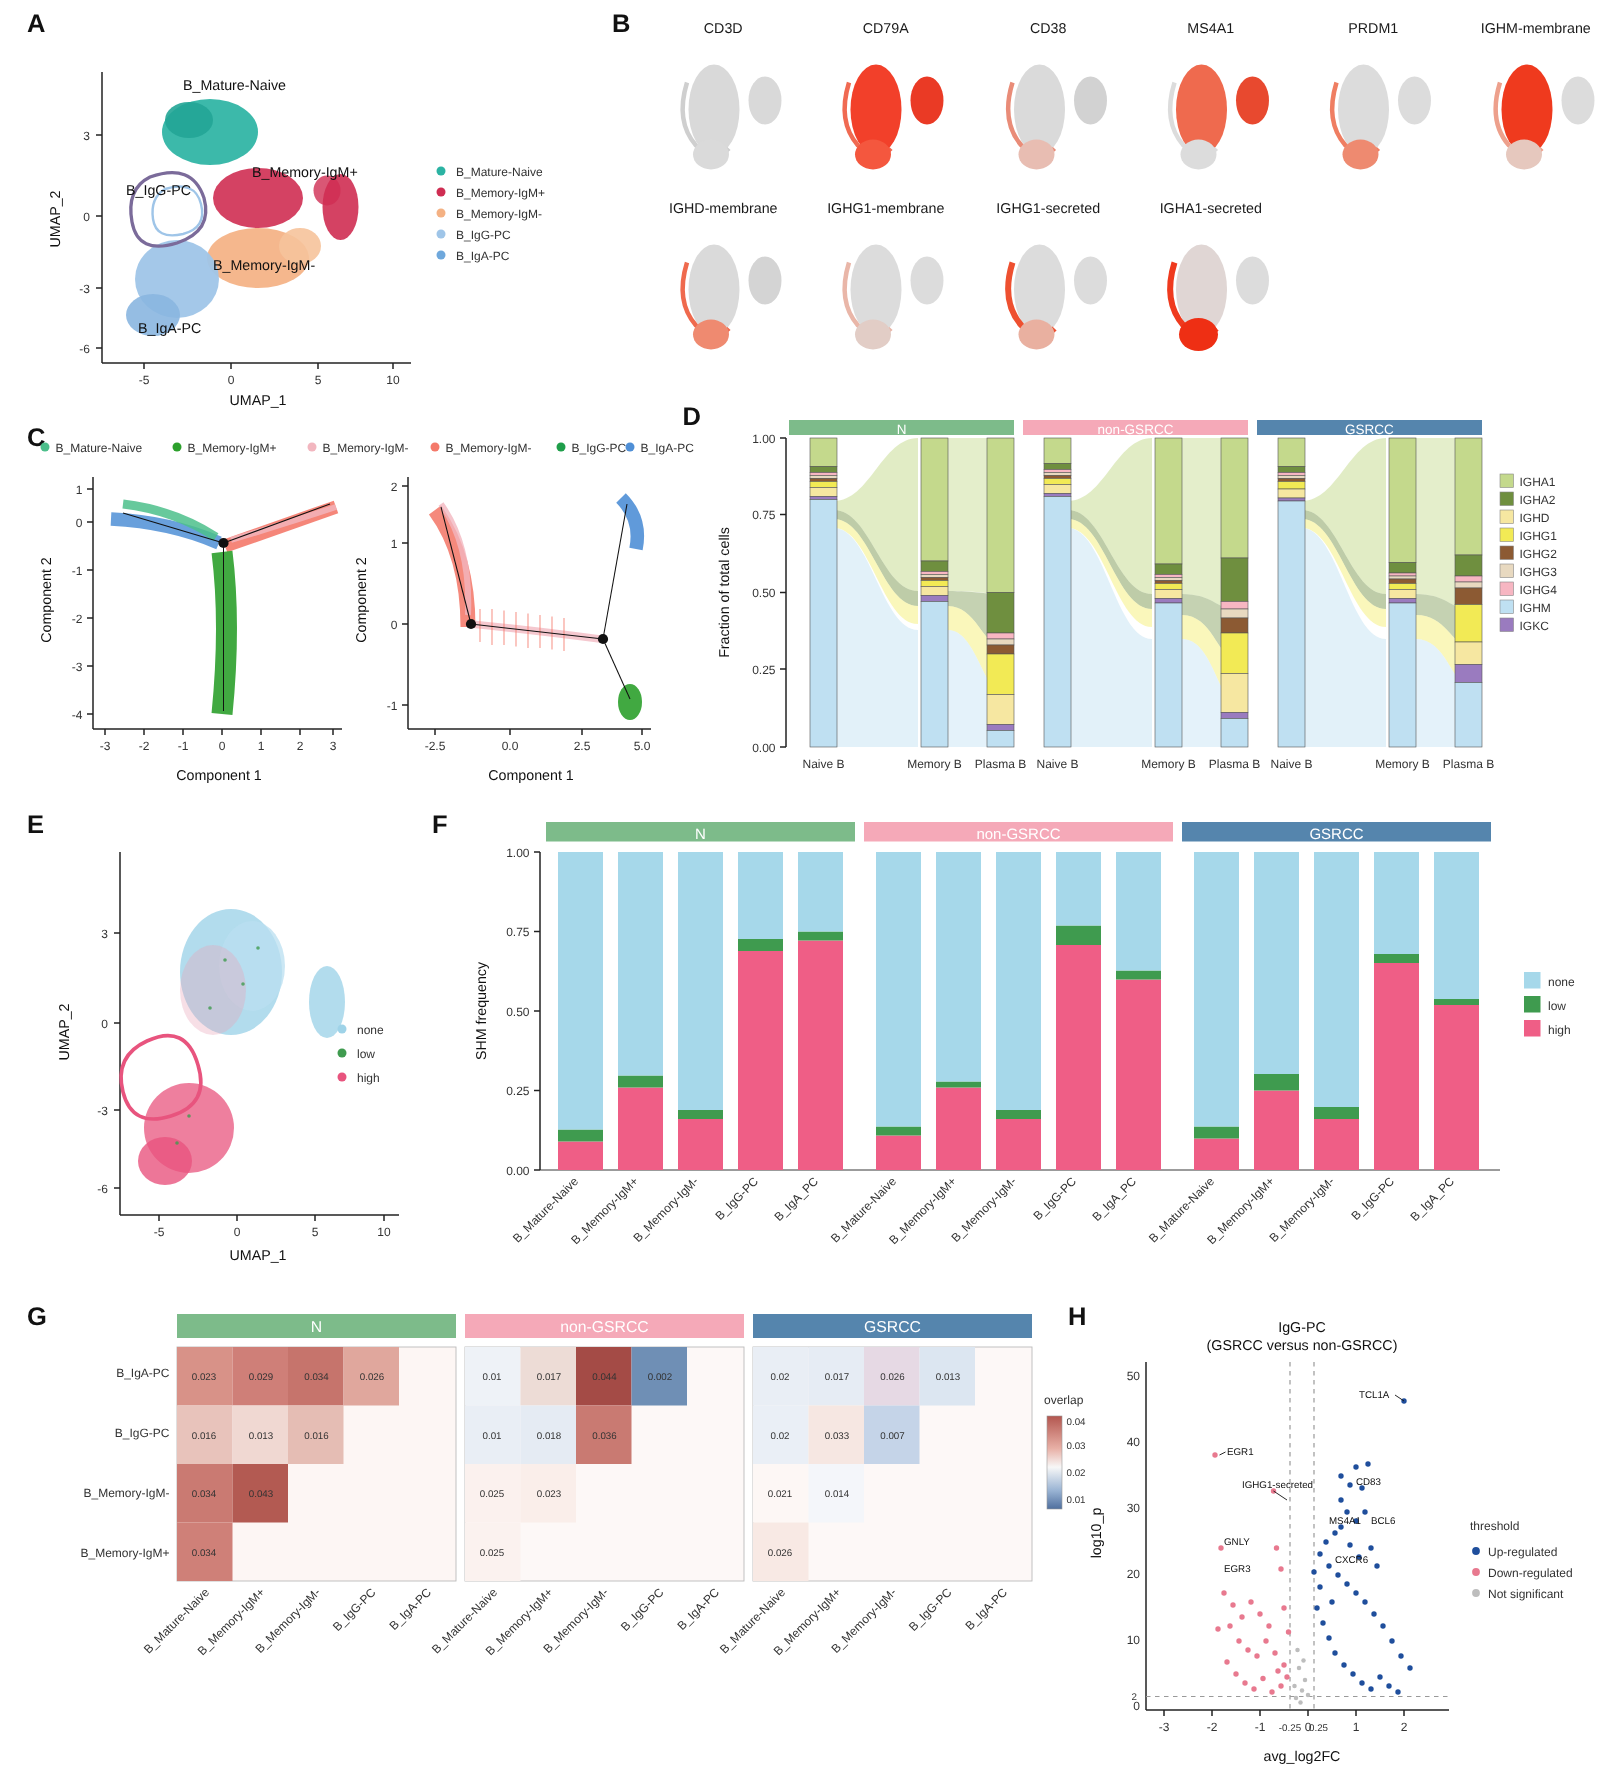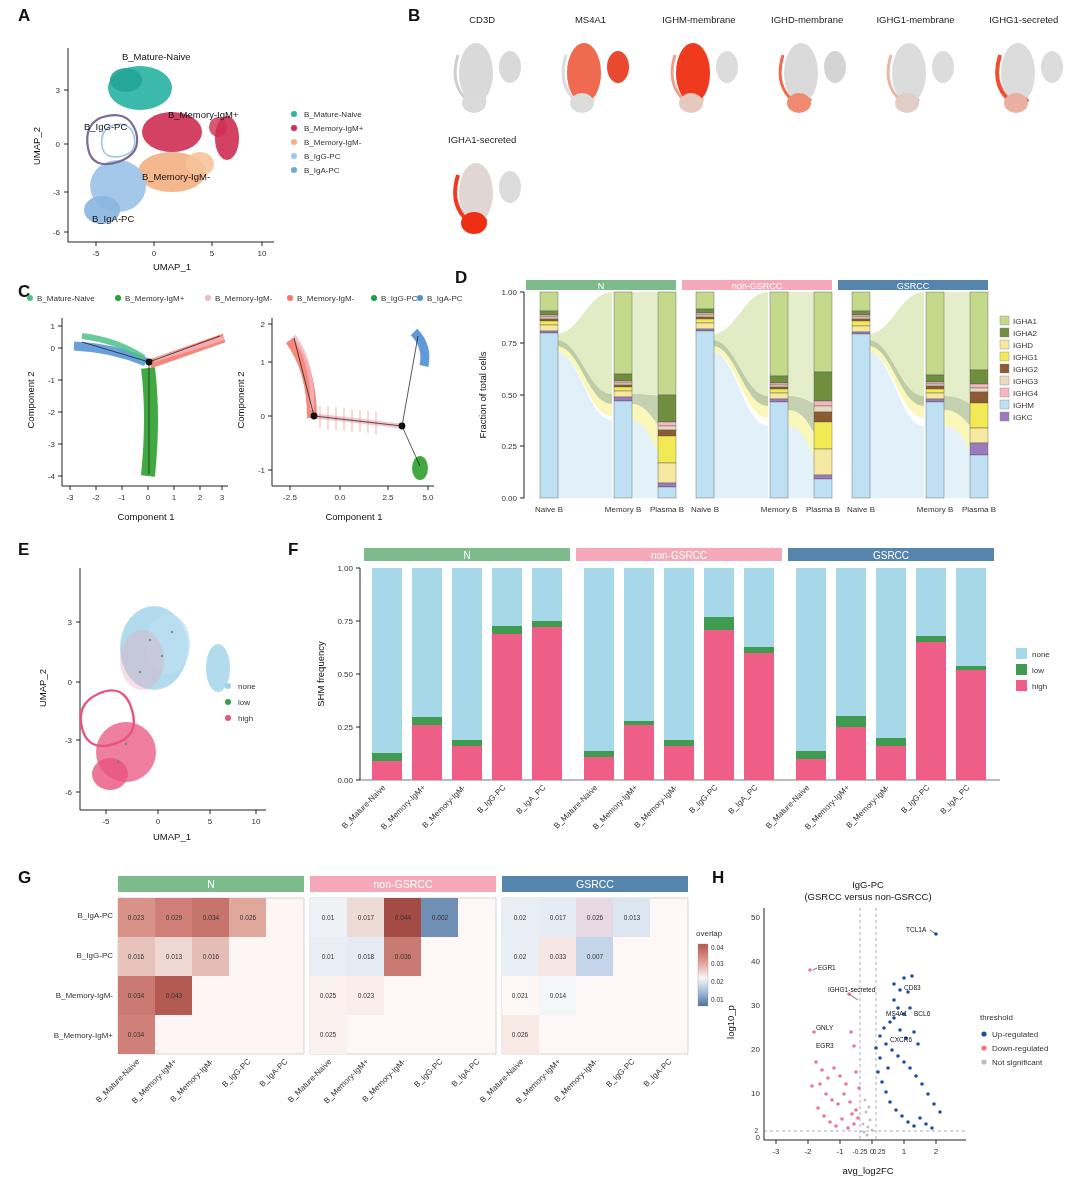--- a/index.html
+++ b/index.html
@@ -109,29 +109,56 @@
     <div>
       <div class="ttl">CD3D</div>
       <svg width="108" height="100" viewBox="0 0 108 100">
         <ellipse cx="48" cy="48" rx="17" ry="30" fill="#d9d9d9"></ellipse>
           <ellipse cx="82" cy="42" rx="11" ry="16" fill="#d9d9d9"></ellipse>
         <path d="M30 30 q-8 26 6 42 q12 12 22 2" fill="none" stroke="#cfcfcf" stroke-width="3"></path>
         <ellipse cx="46" cy="78" rx="12" ry="10" fill="#dadada"></ellipse>
       </svg>
     </div>
     <div>
+      <div class="ttl">CD79A</div>
+      <svg width="108" height="100" viewBox="0 0 108 100">
+        <ellipse cx="48" cy="48" rx="17" ry="30" fill="#f2402a"></ellipse>
+          <ellipse cx="82" cy="42" rx="11" ry="16" fill="#ea3a25"></ellipse>
+        <path d="M30 30 q-8 26 6 42 q12 12 22 2" fill="none" stroke="#f06a52" stroke-width="3"></path>
+        <ellipse cx="46" cy="78" rx="12" ry="10" fill="#f4573e"></ellipse>
+      </svg>
+    </div>
+    <div>
+      <div class="ttl">CD38</div>
+      <svg width="108" height="100" viewBox="0 0 108 100">
+        <ellipse cx="48" cy="48" rx="17" ry="30" fill="#dadada"></ellipse>
+          <ellipse cx="82" cy="42" rx="11" ry="16" fill="#d2d2d2"></ellipse>
+        <path d="M30 30 q-8 26 6 42 q12 12 22 2" fill="none" stroke="#e98c78" stroke-width="3"></path>
+        <ellipse cx="46" cy="78" rx="12" ry="10" fill="#e8bdb2"></ellipse>
+      </svg>
+    </div>
+    <div>
       <div class="ttl">MS4A1</div>
       <svg width="108" height="100" viewBox="0 0 108 100">
         <ellipse cx="48" cy="48" rx="17" ry="30" fill="#ef6a4e"></ellipse>
           <ellipse cx="82" cy="42" rx="11" ry="16" fill="#e8492f"></ellipse>
         <path d="M30 30 q-8 26 6 42 q12 12 22 2" fill="none" stroke="#dcdcdc" stroke-width="3"></path>
         <ellipse cx="46" cy="78" rx="12" ry="10" fill="#dcdcdc"></ellipse>
       </svg>
     </div>
 
+    <div>
+      <div class="ttl">PRDM1</div>
+      <svg width="108" height="100" viewBox="0 0 108 100">
+        <ellipse cx="48" cy="48" rx="17" ry="30" fill="#dcdcdc"></ellipse>
+          <ellipse cx="82" cy="42" rx="11" ry="16" fill="#dcdcdc"></ellipse>
+        <path d="M30 30 q-8 26 6 42 q12 12 22 2" fill="none" stroke="#ef7e62" stroke-width="3"></path>
+        <ellipse cx="46" cy="78" rx="12" ry="10" fill="#ee8a70"></ellipse>
+      </svg>
+    </div>
     <div>
       <div class="ttl">IGHM-membrane</div>
       <svg width="108" height="100" viewBox="0 0 108 100">
         <ellipse cx="48" cy="48" rx="17" ry="30" fill="#ef3a1e"></ellipse>
           <ellipse cx="82" cy="42" rx="11" ry="16" fill="#dcdcdc"></ellipse>
         <path d="M30 30 q-8 26 6 42 q12 12 22 2" fill="none" stroke="#eda08c" stroke-width="3"></path>
         <ellipse cx="46" cy="78" rx="12" ry="10" fill="#e6c8be"></ellipse>
       </svg>
     </div>
     <div>

